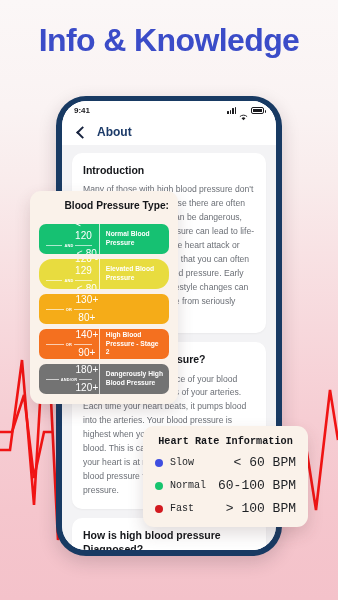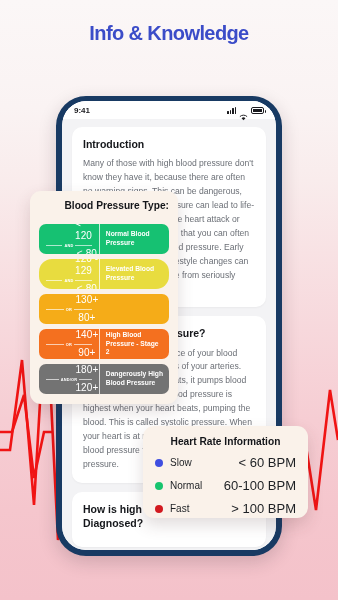--- a/index.html
+++ b/index.html
@@ -22,21 +22,21 @@
   .ecg-layer {
     position:absolute; left:0; top:0; width:338px; height:600px;
     pointer-events:none; z-index:1;
   }
 
   
   .page-title {
     position:absolute;
     top:22px; left:0; width:338px;
     text-align:center;
-    font-size:20px;
+    font-size:32px;
     font-weight:bold;
     letter-spacing:-0.6px;
     color:#3b4cc8;
     z-index:4;
     white-space:nowrap;
   }
 
   
   .phone {
     position:absolute;
@@ -159,23 +159,24 @@
     font-size:6.7px; font-weight:bold; color:#ffffff; line-height:1.32;
   }
 
   
   .hr-card {
     position:absolute;
     left:143px; top:426px;
     width:165px;
     background:#faf2ea;
     border-radius:11px;
-    padding:10px 12px 2px 12px;
+    padding:10px 12px 11px 12px;
     z-index:6;
     box-shadow:0 7px 16px rgba(80,50,50,0.17);
+    font-family:Liberation Mono, monospace;
   }
   .hr-title {
     text-align:center; font-size:10.2px; font-weight:bold;
     color:#14161a; margin-bottom:8px;
   }
   .hr-row {
     display:flex; align-items:center;
     margin-bottom:8px;
   }
   .hr-row:last-child{ margin-bottom:0; }
@@ -215,20 +216,24 @@
         <span class="wifi">
           <svg viewBox="0 0 16 12" width="9" height="7">
               <path d="M8 11 L4.6 7.2 a5 5 0 0 1 6.8 0 Z" fill="#1b1b1f"></path>
               <path d="M1.6 4.4 a9.3 9.3 0 0 1 12.8 0" stroke="#1b1b1f" stroke-width="1.7" fill="none"></path>
             </svg>
         </span>
         <span class="batt"></span>
       </div>
     </div>
 
+    <div class="navbar">
+      <span class="back-chevron"></span>
+      <span class="nav-title">About</span>
+    </div>
 
     <div class="scroll-area">
       <div class="card">
         <h3>Introduction</h3>
         <p>Many of those with high blood pressure don't know they have it, because there are often no warning signs. This can be dangerous, because high blood pressure can lead to life-threatening conditions like heart attack or stroke. The good news is that you can often prevent or treat high blood pressure. Early diagnosis and healthy lifestyle changes can keep high blood pressure from seriously damaging your health.</p>
       </div>
       <div class="card">
         <h3>What is blood pressure?</h3>
         <p>Blood pressure is the force of your blood pushing against the walls of your arteries. Each time your heart beats, it pumps blood into the arteries. Your blood pressure is highest when your heart beats, pumping the blood. This is called systolic pressure. When your heart is at rest, between beats, your blood pressure falls. This is called diastolic pressure.</p>
       </div>

